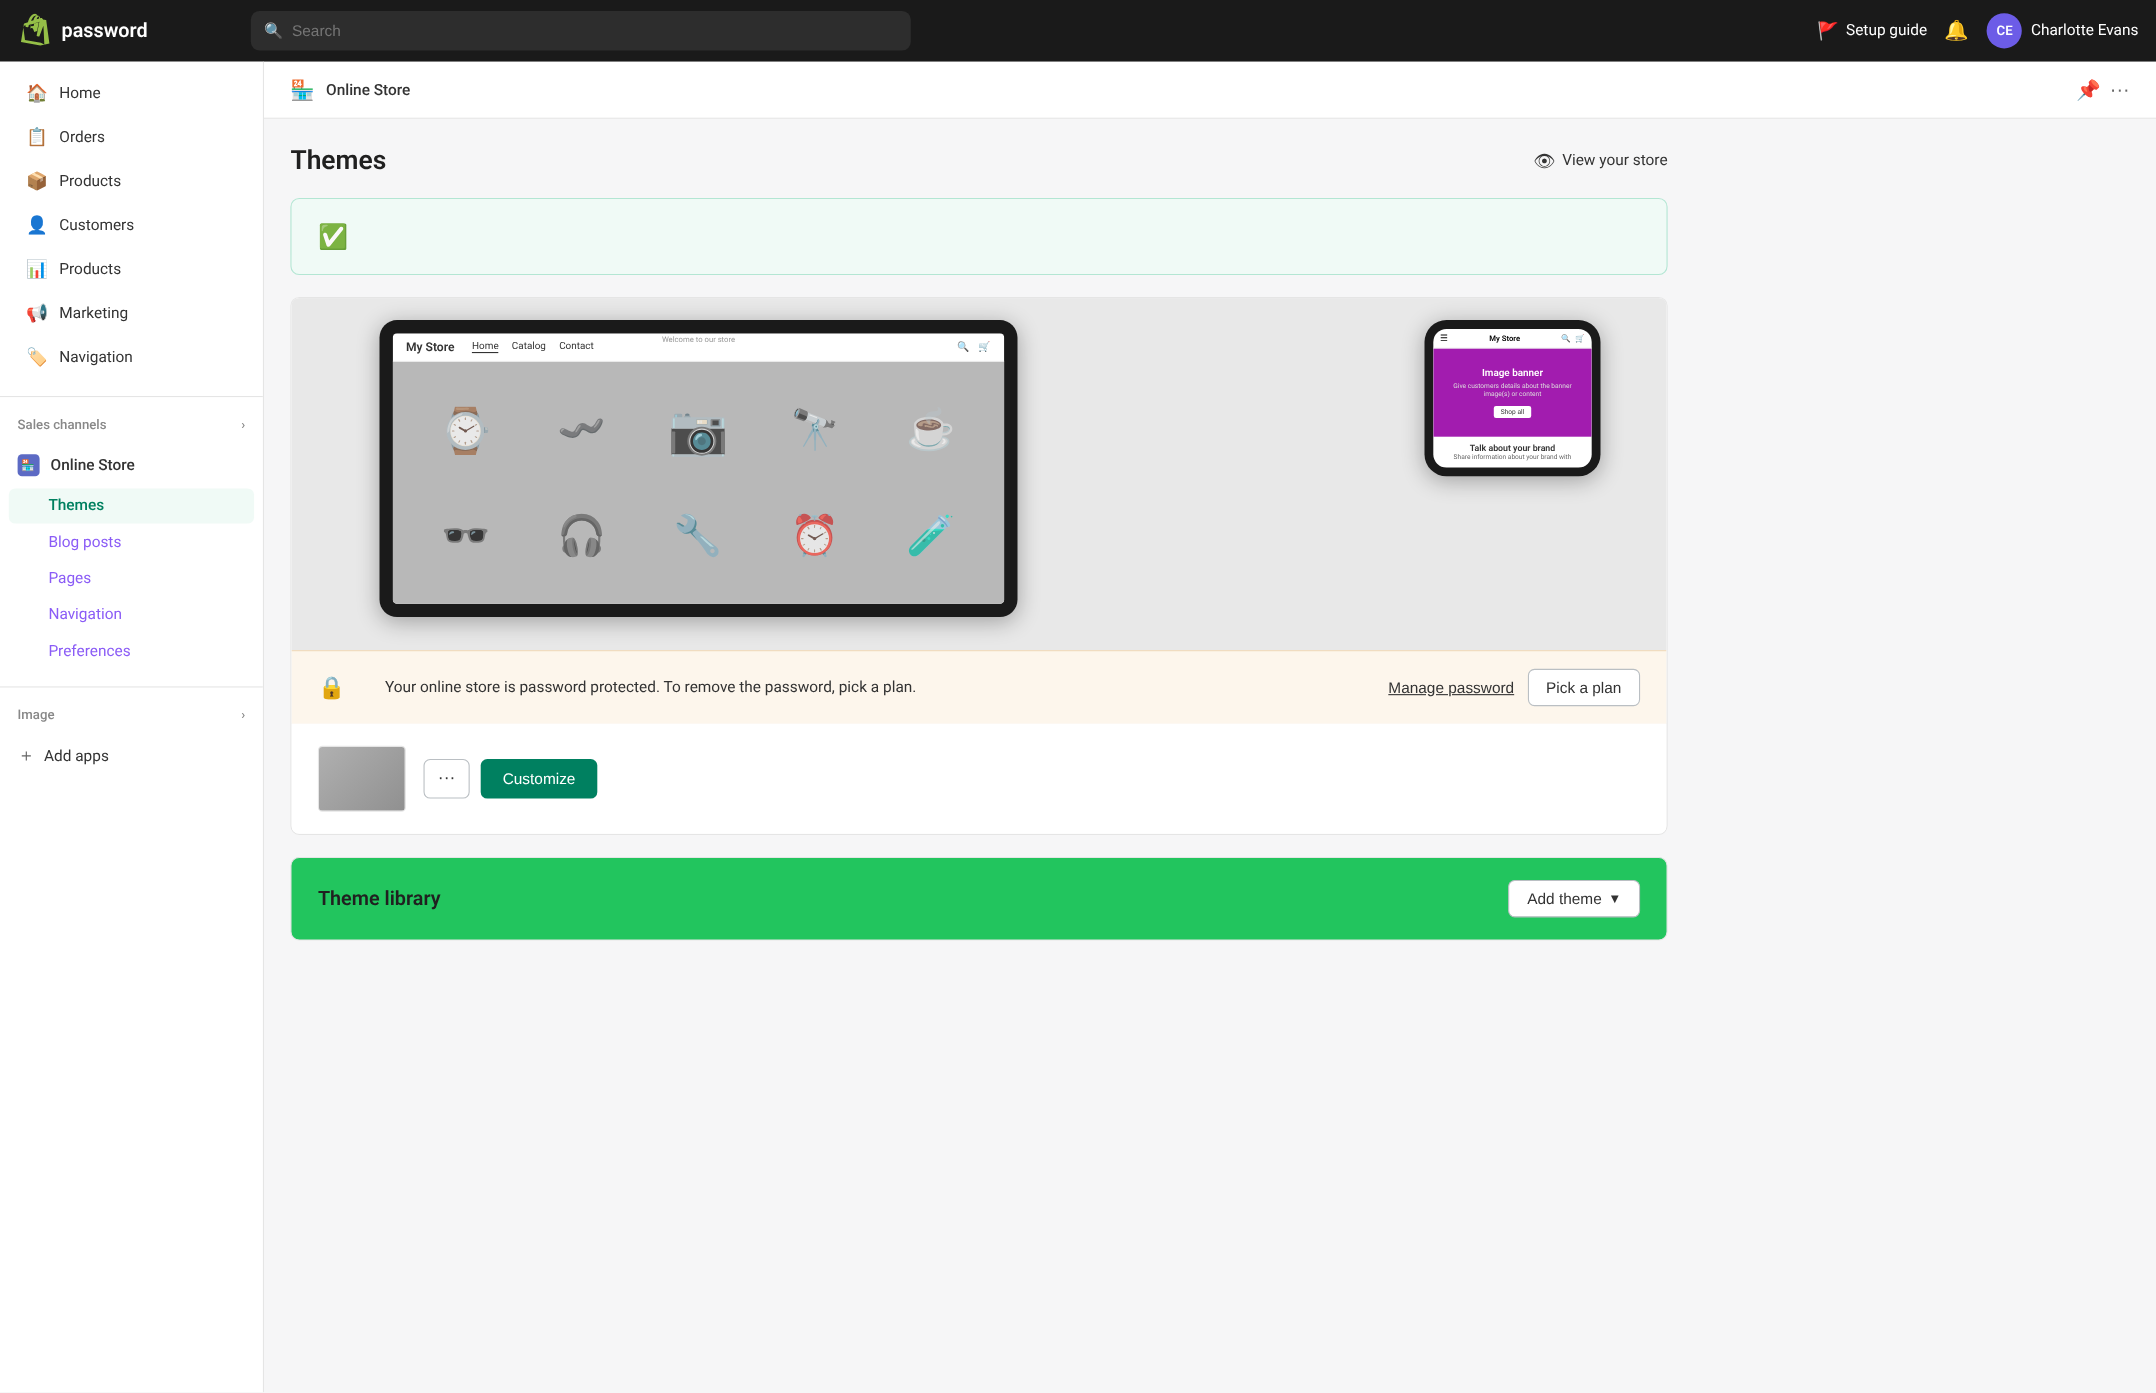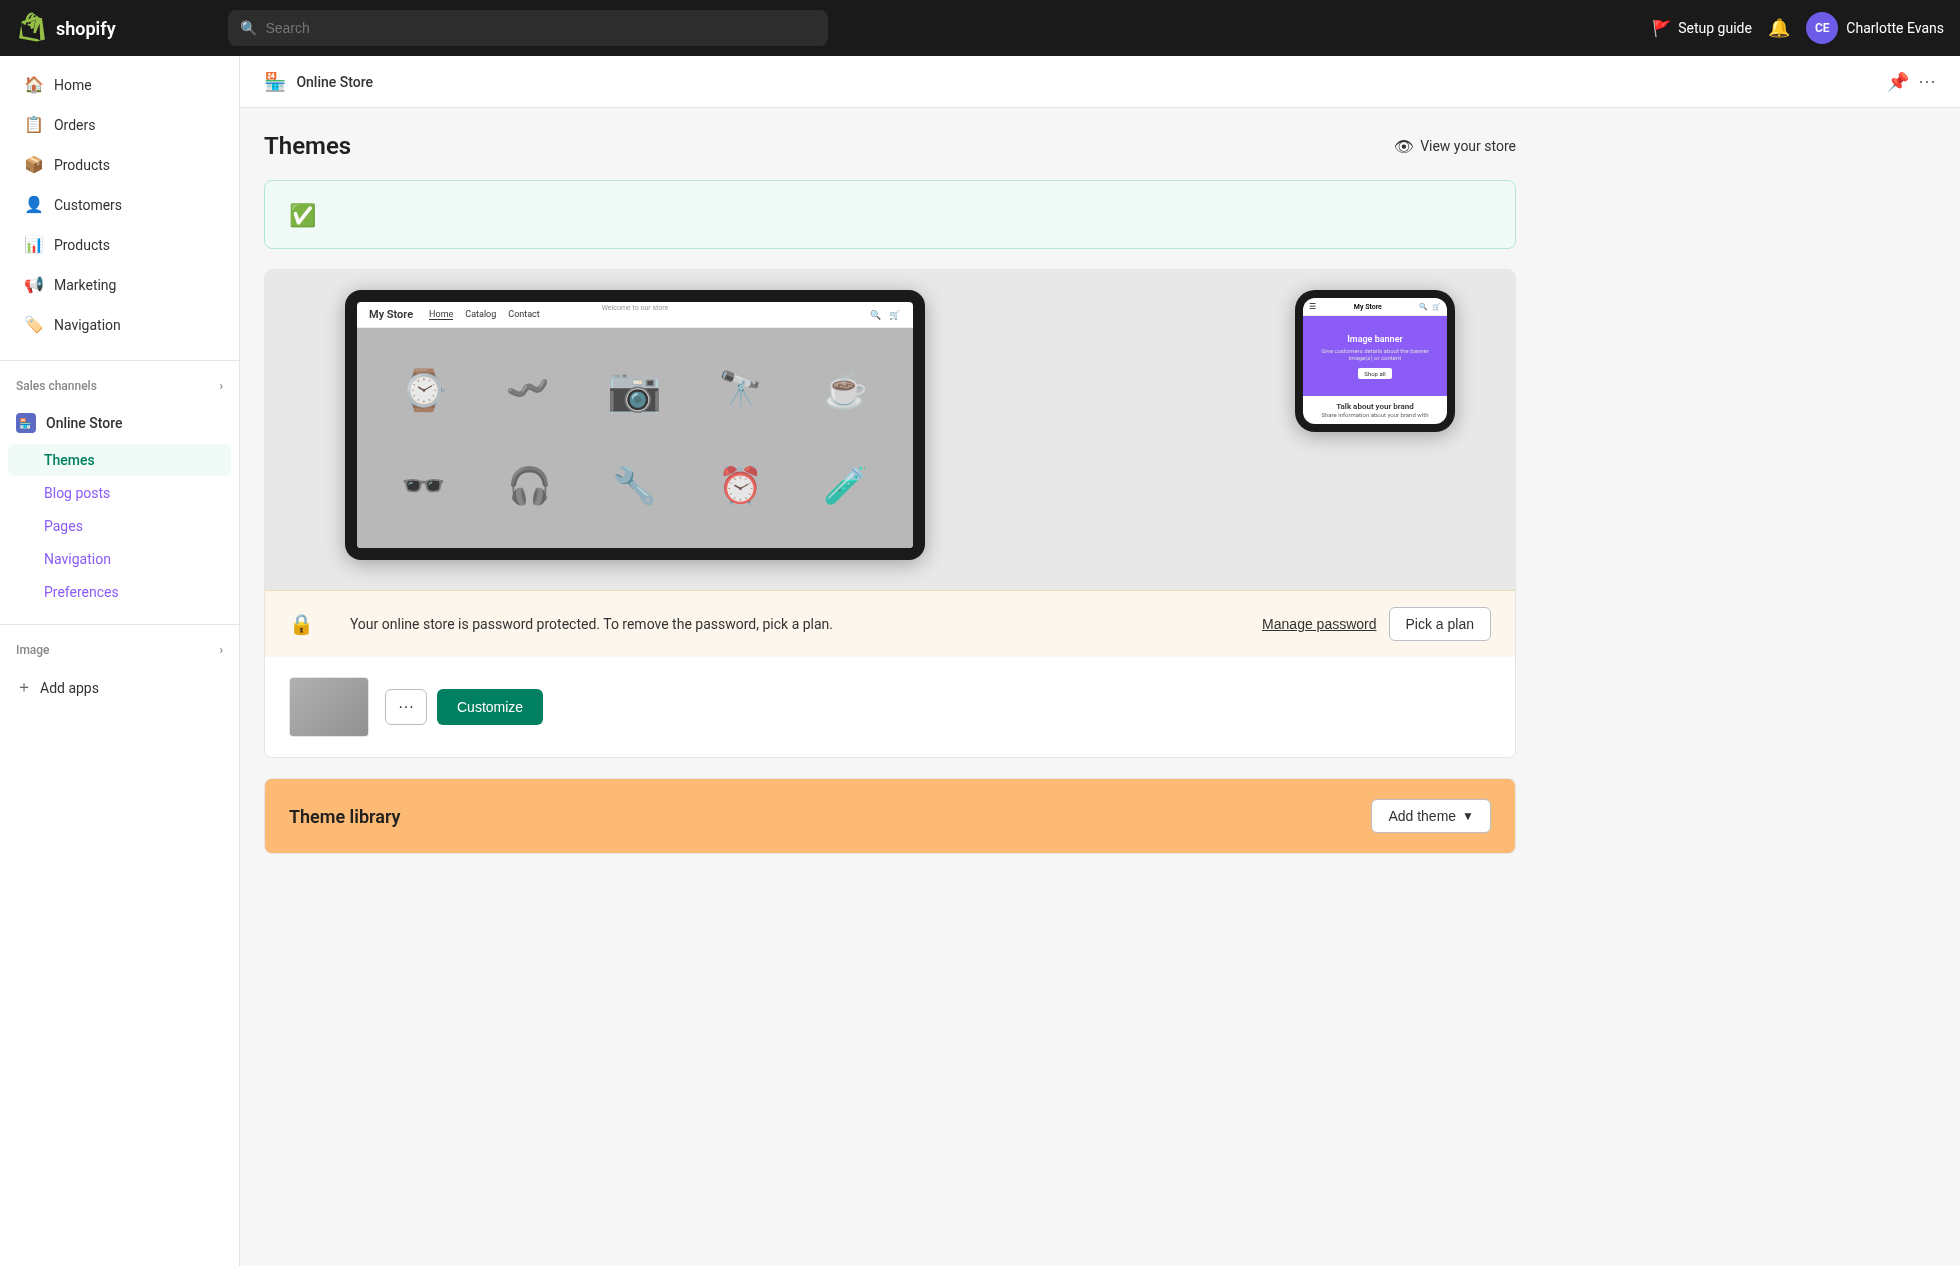--- a/index.html
+++ b/index.html
@@ -150,39 +150,39 @@
     .theme-actions { display: flex; gap: 10px; align-items: center; }
     .theme-more-btn {
       background: #fff; border: 1px solid #babfc3; border-radius: 6px; padding: 8px 12px; cursor: pointer; color: #333; font-size: 16px;
     }
     .customize-btn {
       background: #008060; border: none; border-radius: 6px; padding: 10px 20px; color: #fff; font-size: 14px; font-weight: 500; cursor: pointer;
     }
 
     
     .theme-library-section {
-      background: #fdba74; border: 1px solid #e5e5e5; border-radius: 8px; padding: 20px 24px;
+      background: #22c55e; border: 1px solid #e5e5e5; border-radius: 8px; padding: 20px 24px;
     }
     .library-header { display: flex; align-items: center; justify-content: space-between; }
     .library-title { font-size: 18px; font-weight: 600; color: #202020; }
     .add-theme-btn {
       display: flex; align-items: center; gap: 6px; background: #fff; border: 1px solid #babfc3; border-radius: 6px; padding: 8px 16px; font-size: 14px; cursor: pointer; color: #333; font-weight: 500;
     }
     .dropdown-arrow { font-size: 12px; }
   </style>
 </head>
 <body>
 
 <nav class="top-nav">
   <div class="logo-area">
 
     <svg class="logo-icon" viewBox="0 0 50 57" fill="none" xmlns="http://www.w3.org/2000/svg">
       <path d="M42.8 11.2c0-.2-.2-.3-.4-.3-.2 0-3.9-.3-3.9-.3s-2.6-2.5-2.9-2.8c-.3-.3-.8-.2-1-.1l-1.3.4c-.8-2.3-2.2-4.4-4.7-4.4h-.2C27.6 2.2 26.5 1 25 1c-7.2 0-10.6 9-11.7 13.6l-5 1.5c-1.5.5-1.6.5-1.8 2L2 46.6l31.3 5.9L48 49.1 42.8 11.2zm-11.4-2.9c0 .1 0 .2-.1.3l-3.9 1.2c.7-2.8 2.1-4.2 3.3-4.8.3.9.6 2.1.7 3.3zm-4.9-4.5c.2 0 .4.1.6.2-2 .9-4 3.1-4.9 7.6l-3.7 1.1C19.8 8.8 22.6 3.8 26.5 3.8zm-3 26.5l-2-5.2c-.4-.9-1.6-1.3-2.5-1l-1.9.6L18 18.5l12.8-3.9-2.7 14.2-4.6 1.5zm10.7 17.6L8.5 43.2 5.4 20.7l4.2-1.3L9.3 21c-.1.7.4 1.3 1.1 1.4l2.3.3c.7.1 1.4-.4 1.5-1.1l.4-2.6 3.5-1.1v1.9c0 .7.6 1.3 1.3 1.2l2.3-.1c.7 0 1.3-.6 1.3-1.3v-3.1l8.7-2.6-4.3 22.4c-.1.6.3 1.2 1 1.2l2.3.4c.6.1 1.2-.3 1.3-.9l6.3-16.7 1.5 30.3z" fill="#95BF47"></path>
     </svg>
-    <span class="logo-text">shopify</span>
+    <span class="logo-text">password</span>
   </div>
 
   <div class="search-bar">
     <span class="search-icon-nav">🔍</span>
     <input type="text" placeholder="Search" style="">
   </div>
 
   <div class="nav-right">
     <div class="setup-guide">
       <span class="setup-flag">🚩</span>
@@ -352,21 +352,21 @@
               <div class="phone-top-bar">
                 <span class="phone-menu-icon">☰</span>
                 <span class="phone-brand">My Store</span>
                 <div class="phone-top-icons">
                   <span>🔍</span>
                   <span>🛒</span>
                 </div>
               </div>
 
               <div class="phone-banner">
-                <div style="background:#8b5cf6; width:100%; height:100%; display:flex; flex-direction:column; align-items:center; justify-content:center; gap:3px; padding:6px;">
+                <div style="background:#a21caf; width:100%; height:100%; display:flex; flex-direction:column; align-items:center; justify-content:center; gap:3px; padding:6px;">
                   <span class="phone-banner-text">Image banner</span>
                   <span class="phone-banner-sub">Give customers details about the banner image(s) or content</span>
                   <span class="phone-shop-btn">Shop all</span>
                 </div>
               </div>
 
               <div class="phone-section">
                 <div class="phone-section-title">Talk about your brand</div>
                 <div class="phone-section-text">Share information about your brand with</div>
               </div>

